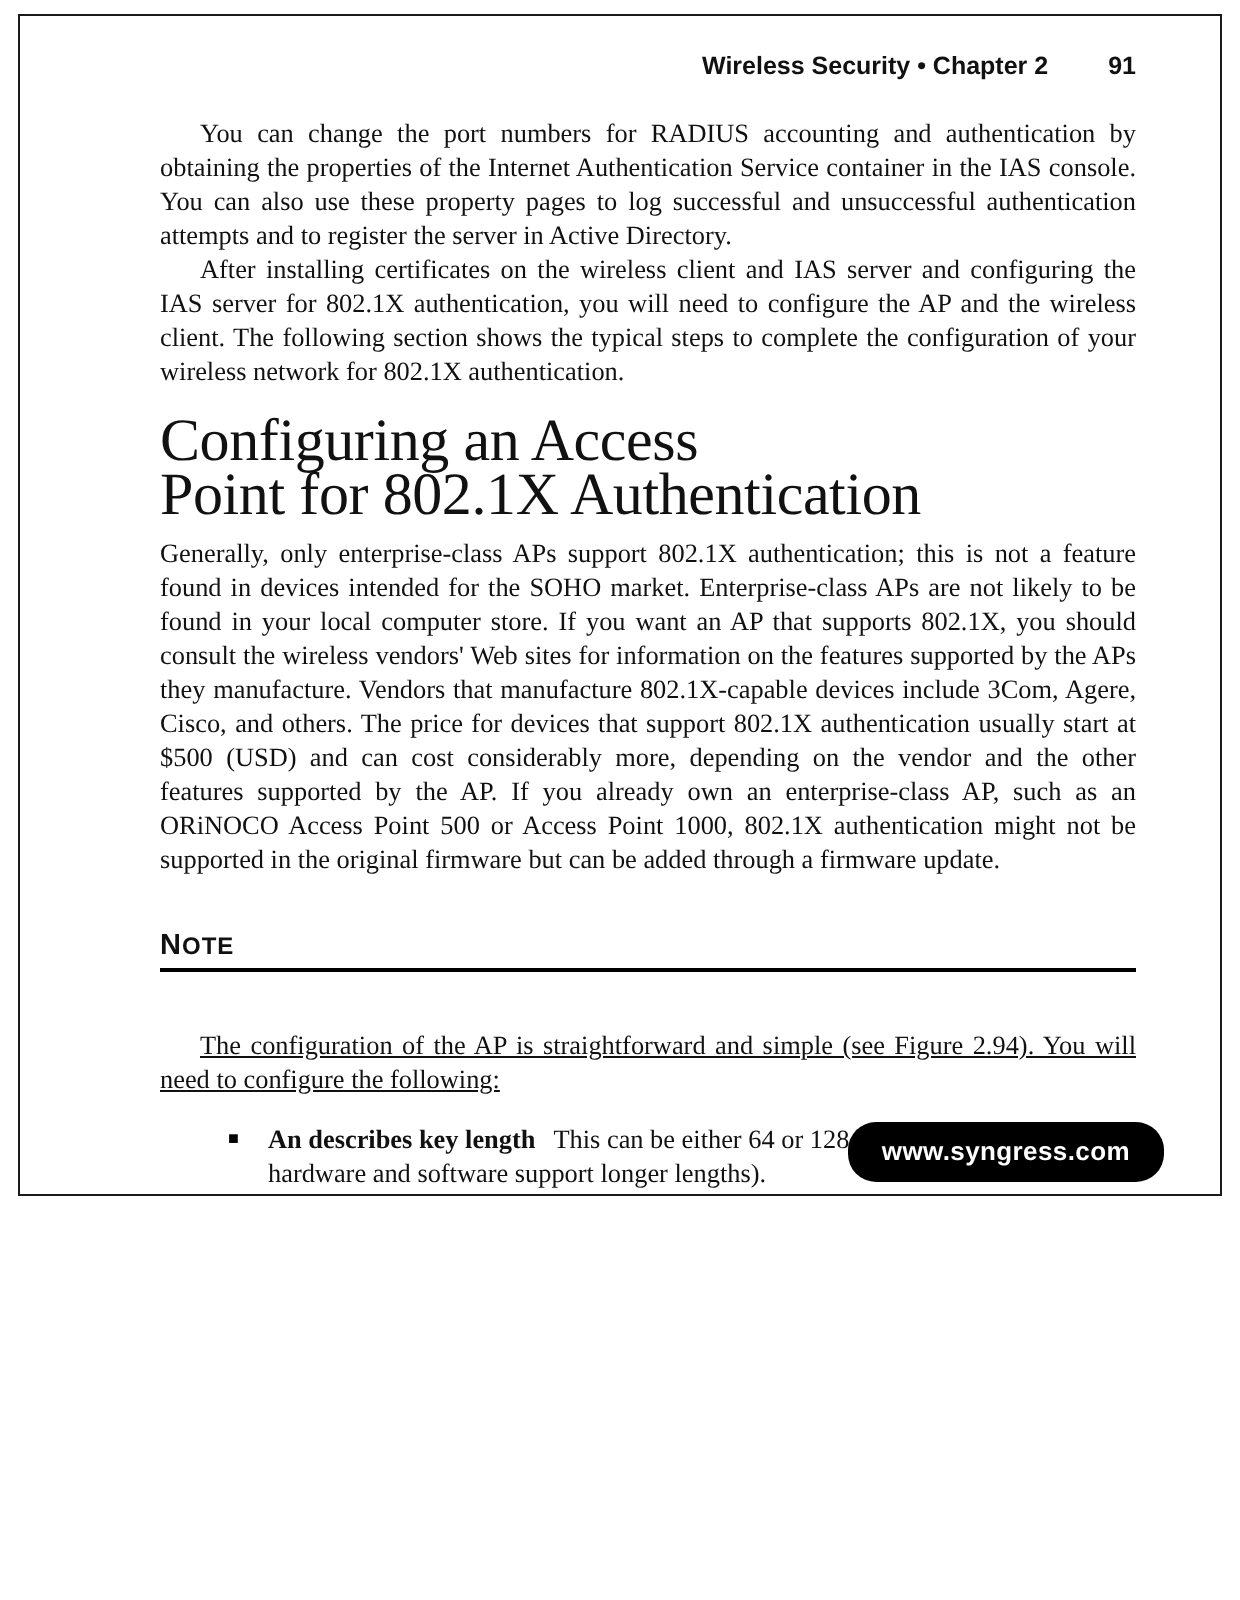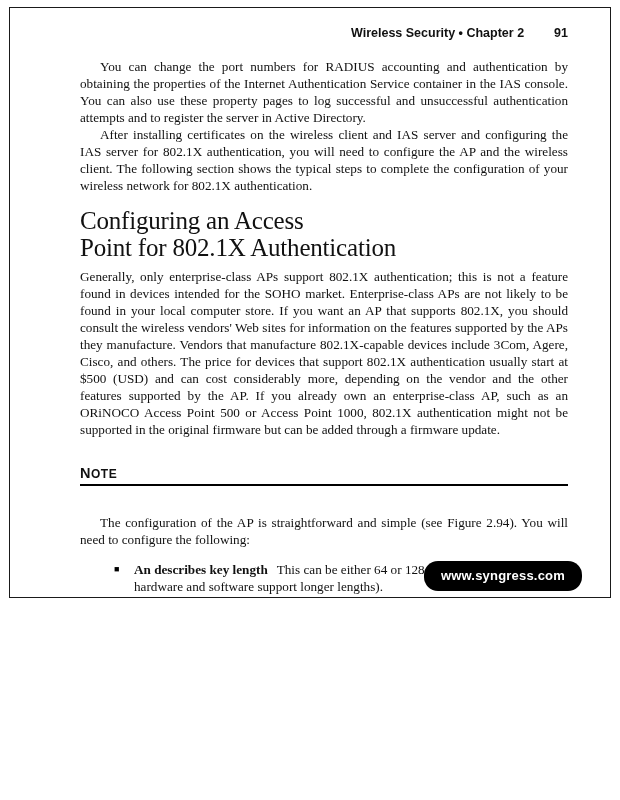--- a/index.html
+++ b/index.html
@@ -45,21 +45,21 @@
     margin: 0;
     font-size: 13.2px;
     line-height: 17px;
     text-align: justify;
   }
   p.indent { text-indent: 20px; }
   h1.section-heading {
     margin: 13px 0 7px 0;
     font-family: "Liberation Serif", serif;
     font-weight: 400;
-    font-size: 25px;
+    font-size: 30px;
     line-height: 27px;
     letter-spacing: -0.2px;
   }
   .note-block {
     margin-top: 26px;
     margin-bottom: 28px;
   }
   .note-label {
     font-family: "Liberation Sans", sans-serif;
     font-weight: bold;
@@ -89,21 +89,21 @@
   }
   .note-text {
     margin: 0;
     padding-top: 14px;
     max-width: 438px;
     font-family: "Liberation Sans", sans-serif;
     font-size: 13.5px;
     line-height: 19px;
     overflow-wrap: break-word;
   }
-  .after-note { margin-top: 0; }
+  .after-note { margin-top: 0; text-decoration: underline; }
   .bullet-item {
     display: flex;
     margin: 13px 0 0 34px;
     font-size: 13.2px;
     line-height: 17px;
   }
   .bullet-marker {
     flex: 0 0 20px;
     font-size: 9px;
     line-height: 17px;

